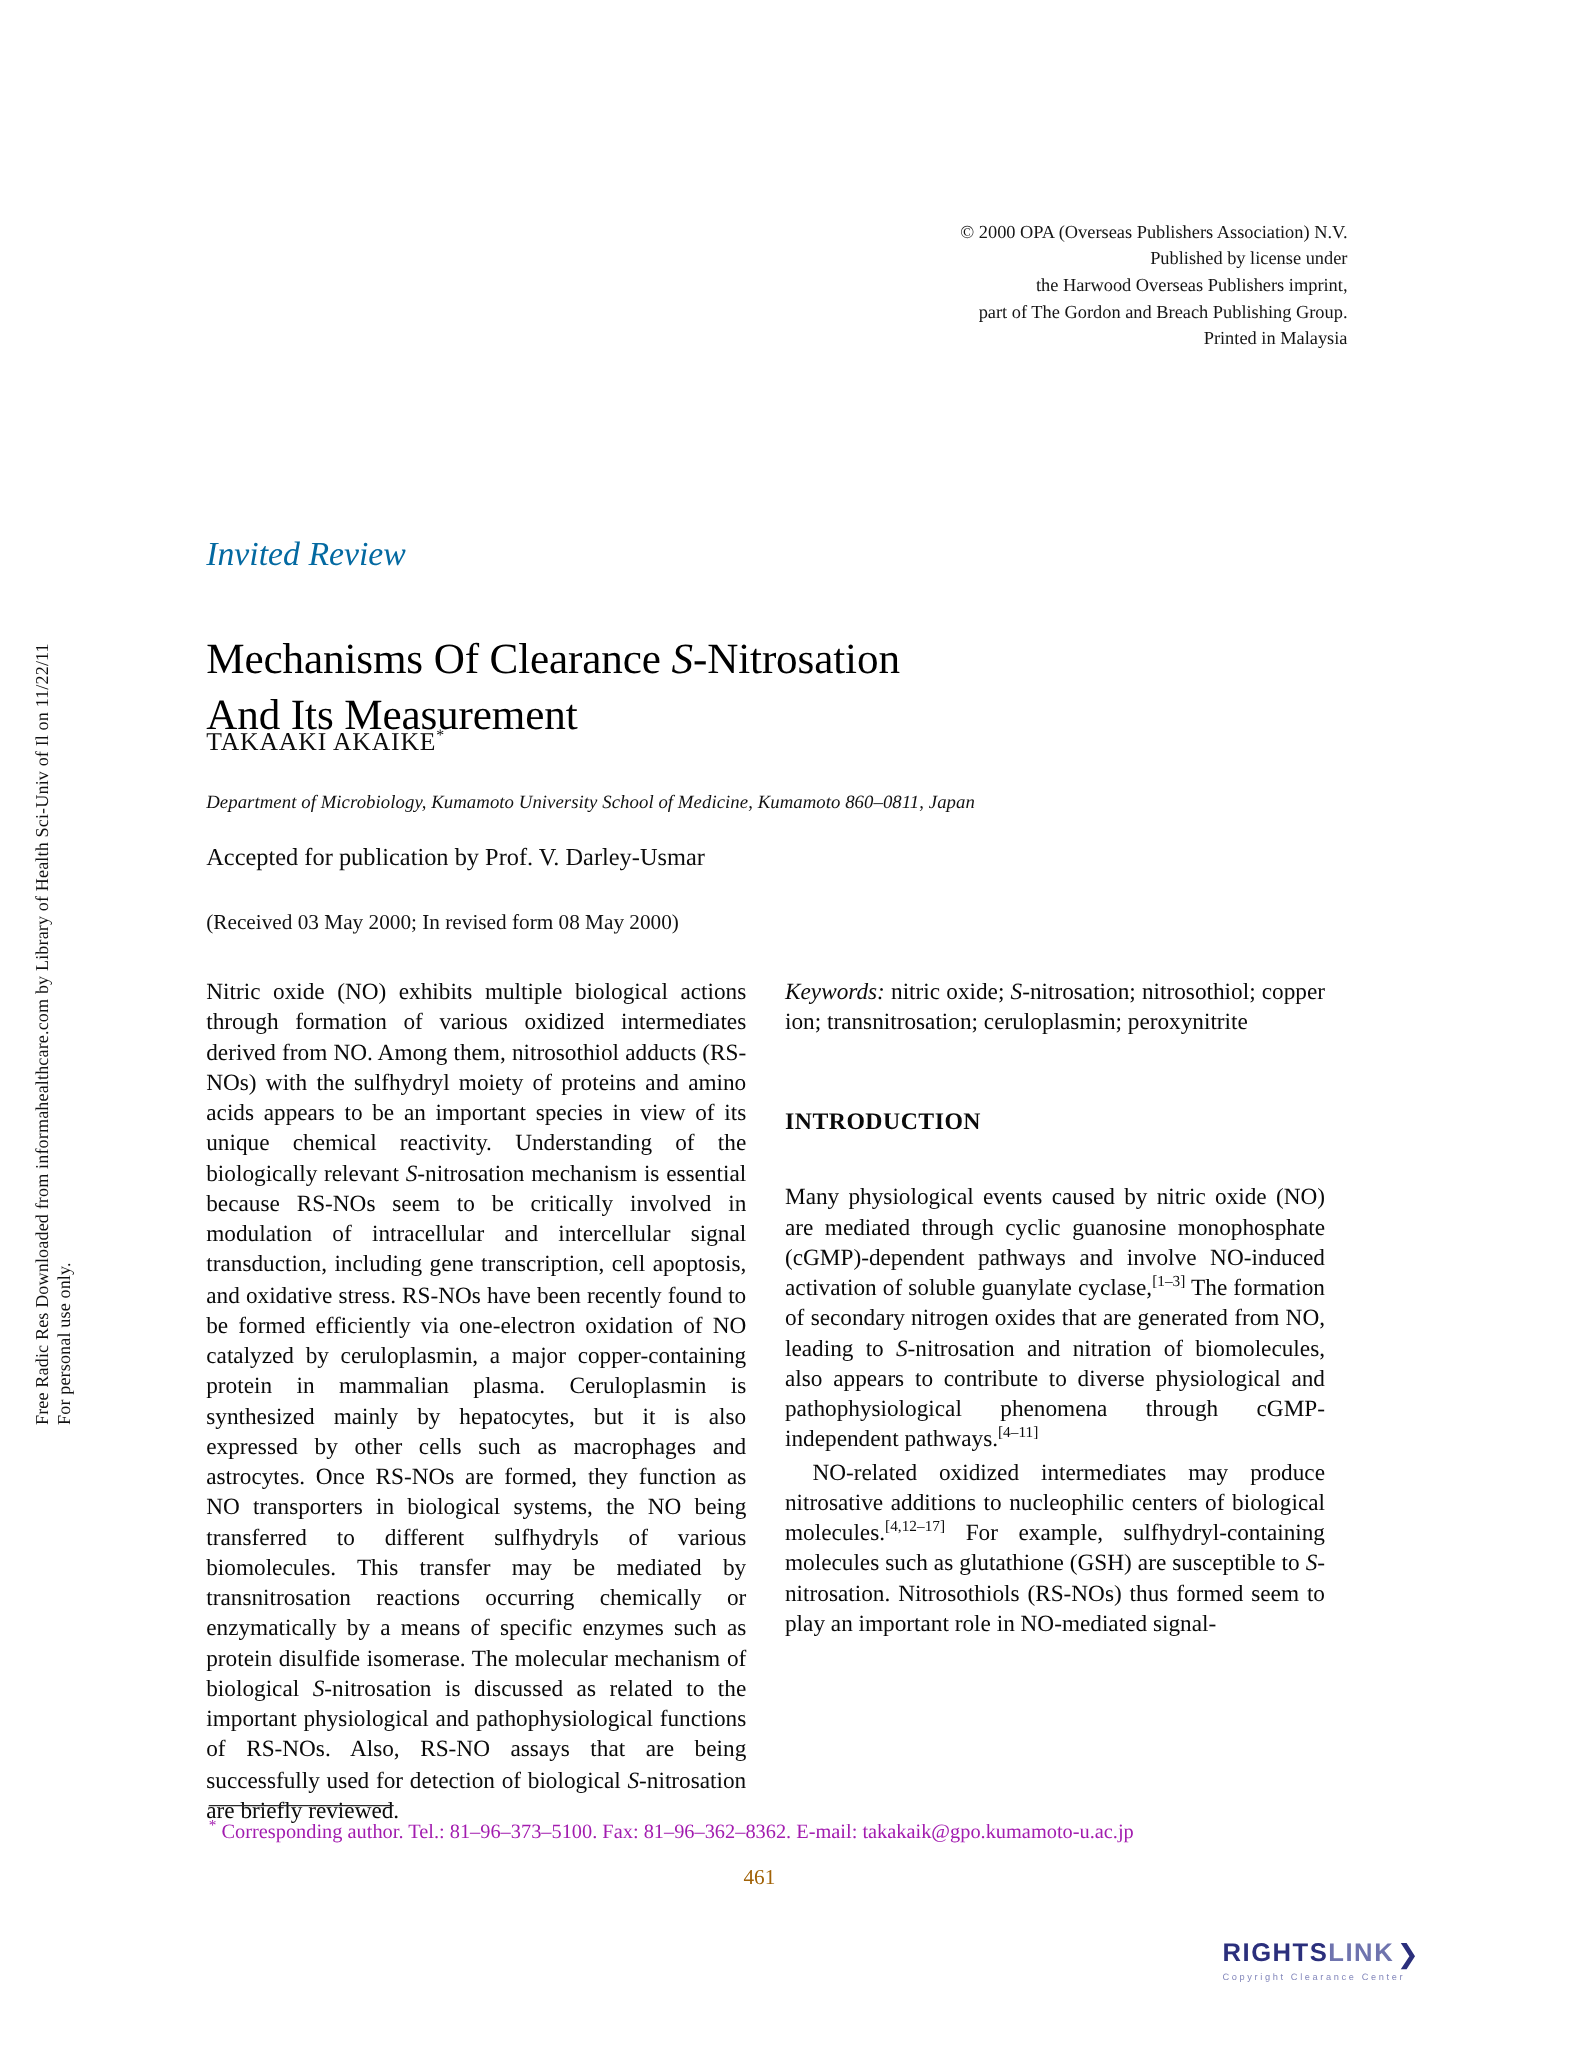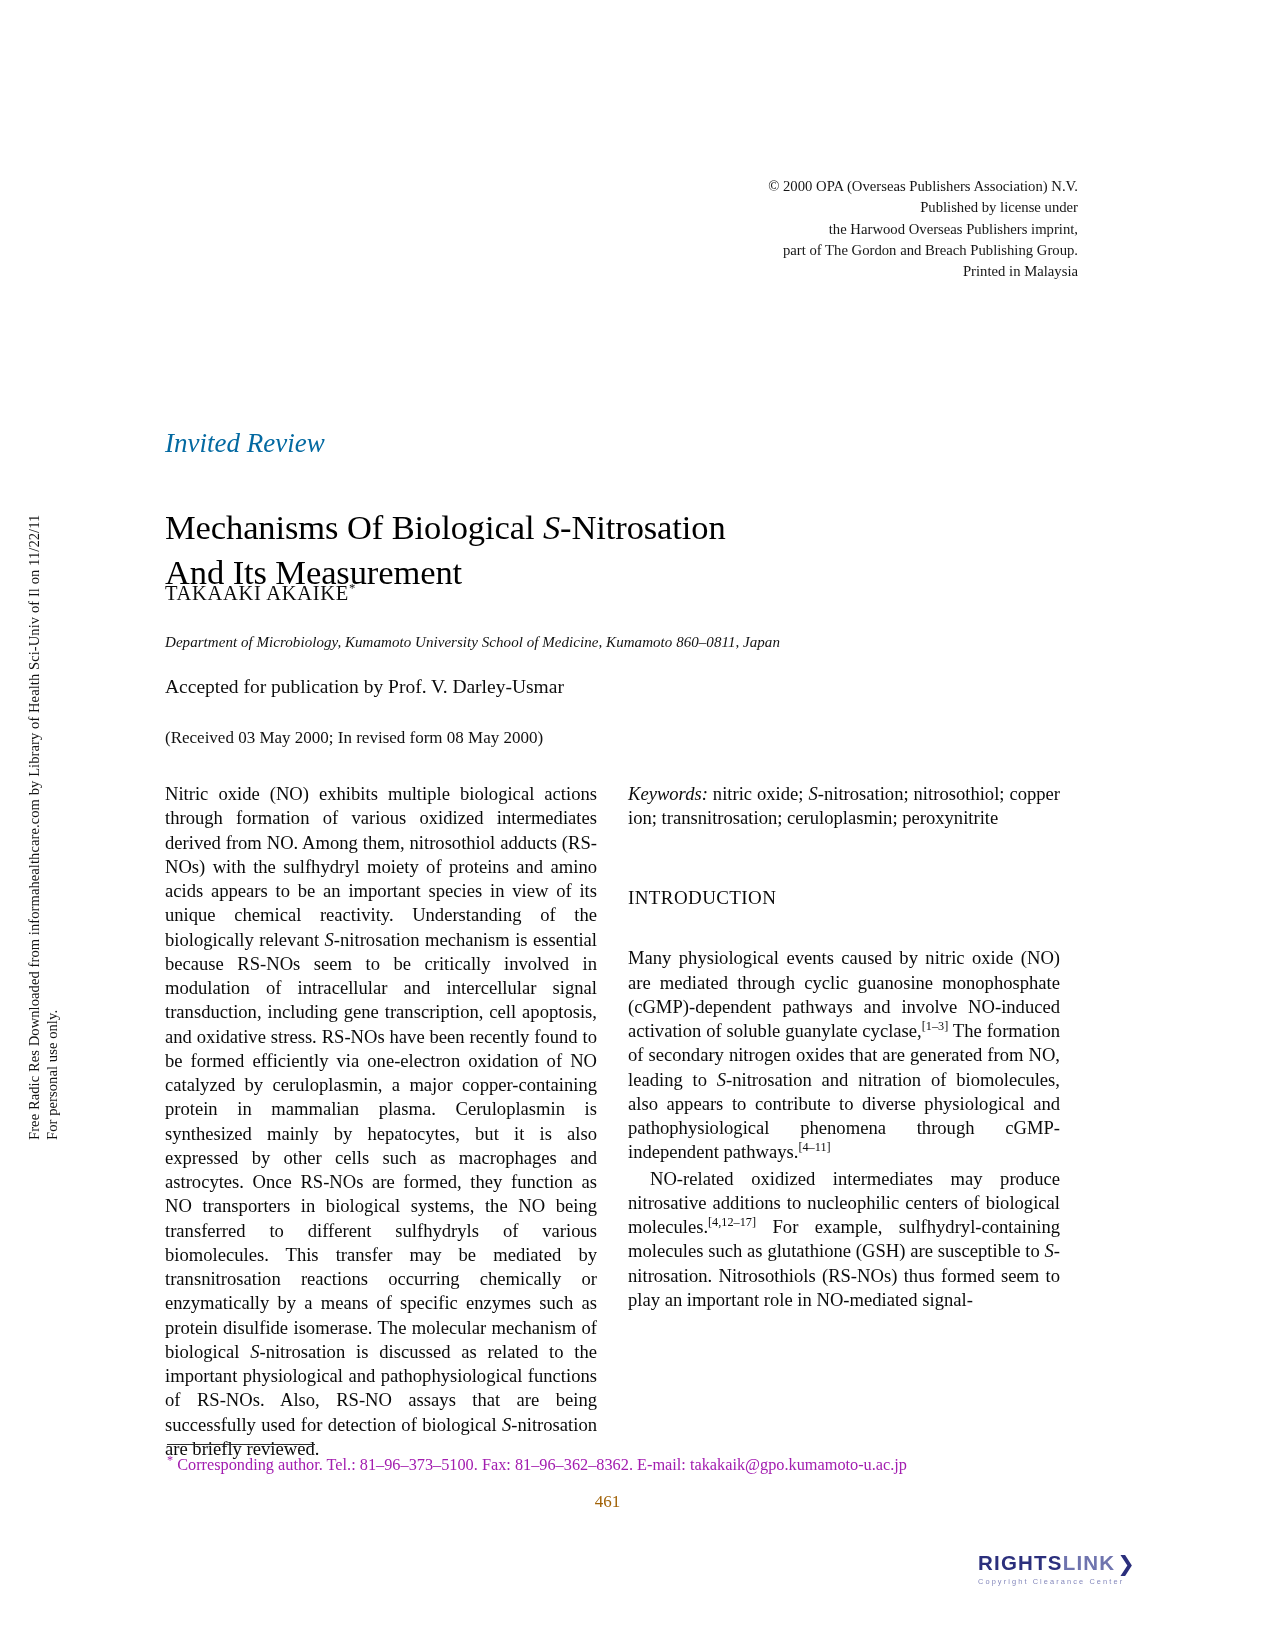--- a/index.html
+++ b/index.html
@@ -141,21 +141,21 @@
   }
   .col-left  { left: 165px; }
   .col-right { left: 628px; }
 
   .col p { margin: 0; }
   .col .ital { font-style: italic; }
 
   .kw .kwlabel { font-style: italic; }
 
   .sec-head {
-    font-weight: normal;
+    font-weight: bold;
     font-size: 19px;
     letter-spacing: 0.4px;
     margin-top: 55px !important;
     margin-bottom: 36px !important;
     text-align: left;
   }
 
   .indent { text-indent: 22px; }
   .gap-para { margin-top: 2px !important; }
 
@@ -244,21 +244,21 @@
   <div class="masthead-right">
     <div>© 2000 OPA (Overseas Publishers Association) N.V.</div>
     <div>Published by license under</div>
     <div>the Harwood Overseas Publishers imprint,</div>
     <div>part of The Gordon and Breach Publishing Group.</div>
     <div>Printed in Malaysia</div>
   </div>
 
   <div class="invited">Invited Review</div>
 
-  <h1 class="title"><span>Mechanisms Of Biological </span><span class="ital">S</span><span>-Nitrosation</span><br><span>And Its Measurement</span></h1>
+  <h1 class="title"><span>Mechanisms Of Clearance </span><span class="ital">S</span><span>-Nitrosation</span><br><span>And Its Measurement</span></h1>
 
   <div class="author"><span>TAKAAKI AKAIKE</span><sup>*</sup></div>
 
   <div class="affiliation">Department of Microbiology, Kumamoto University School of Medicine, Kumamoto 860–0811, Japan</div>
 
   <div class="accepted">Accepted for publication by Prof. V. Darley-Usmar</div>
 
   <div class="received">(Received 03 May 2000; In revised form 08 May 2000)</div>
 
   <div class="col col-left">

